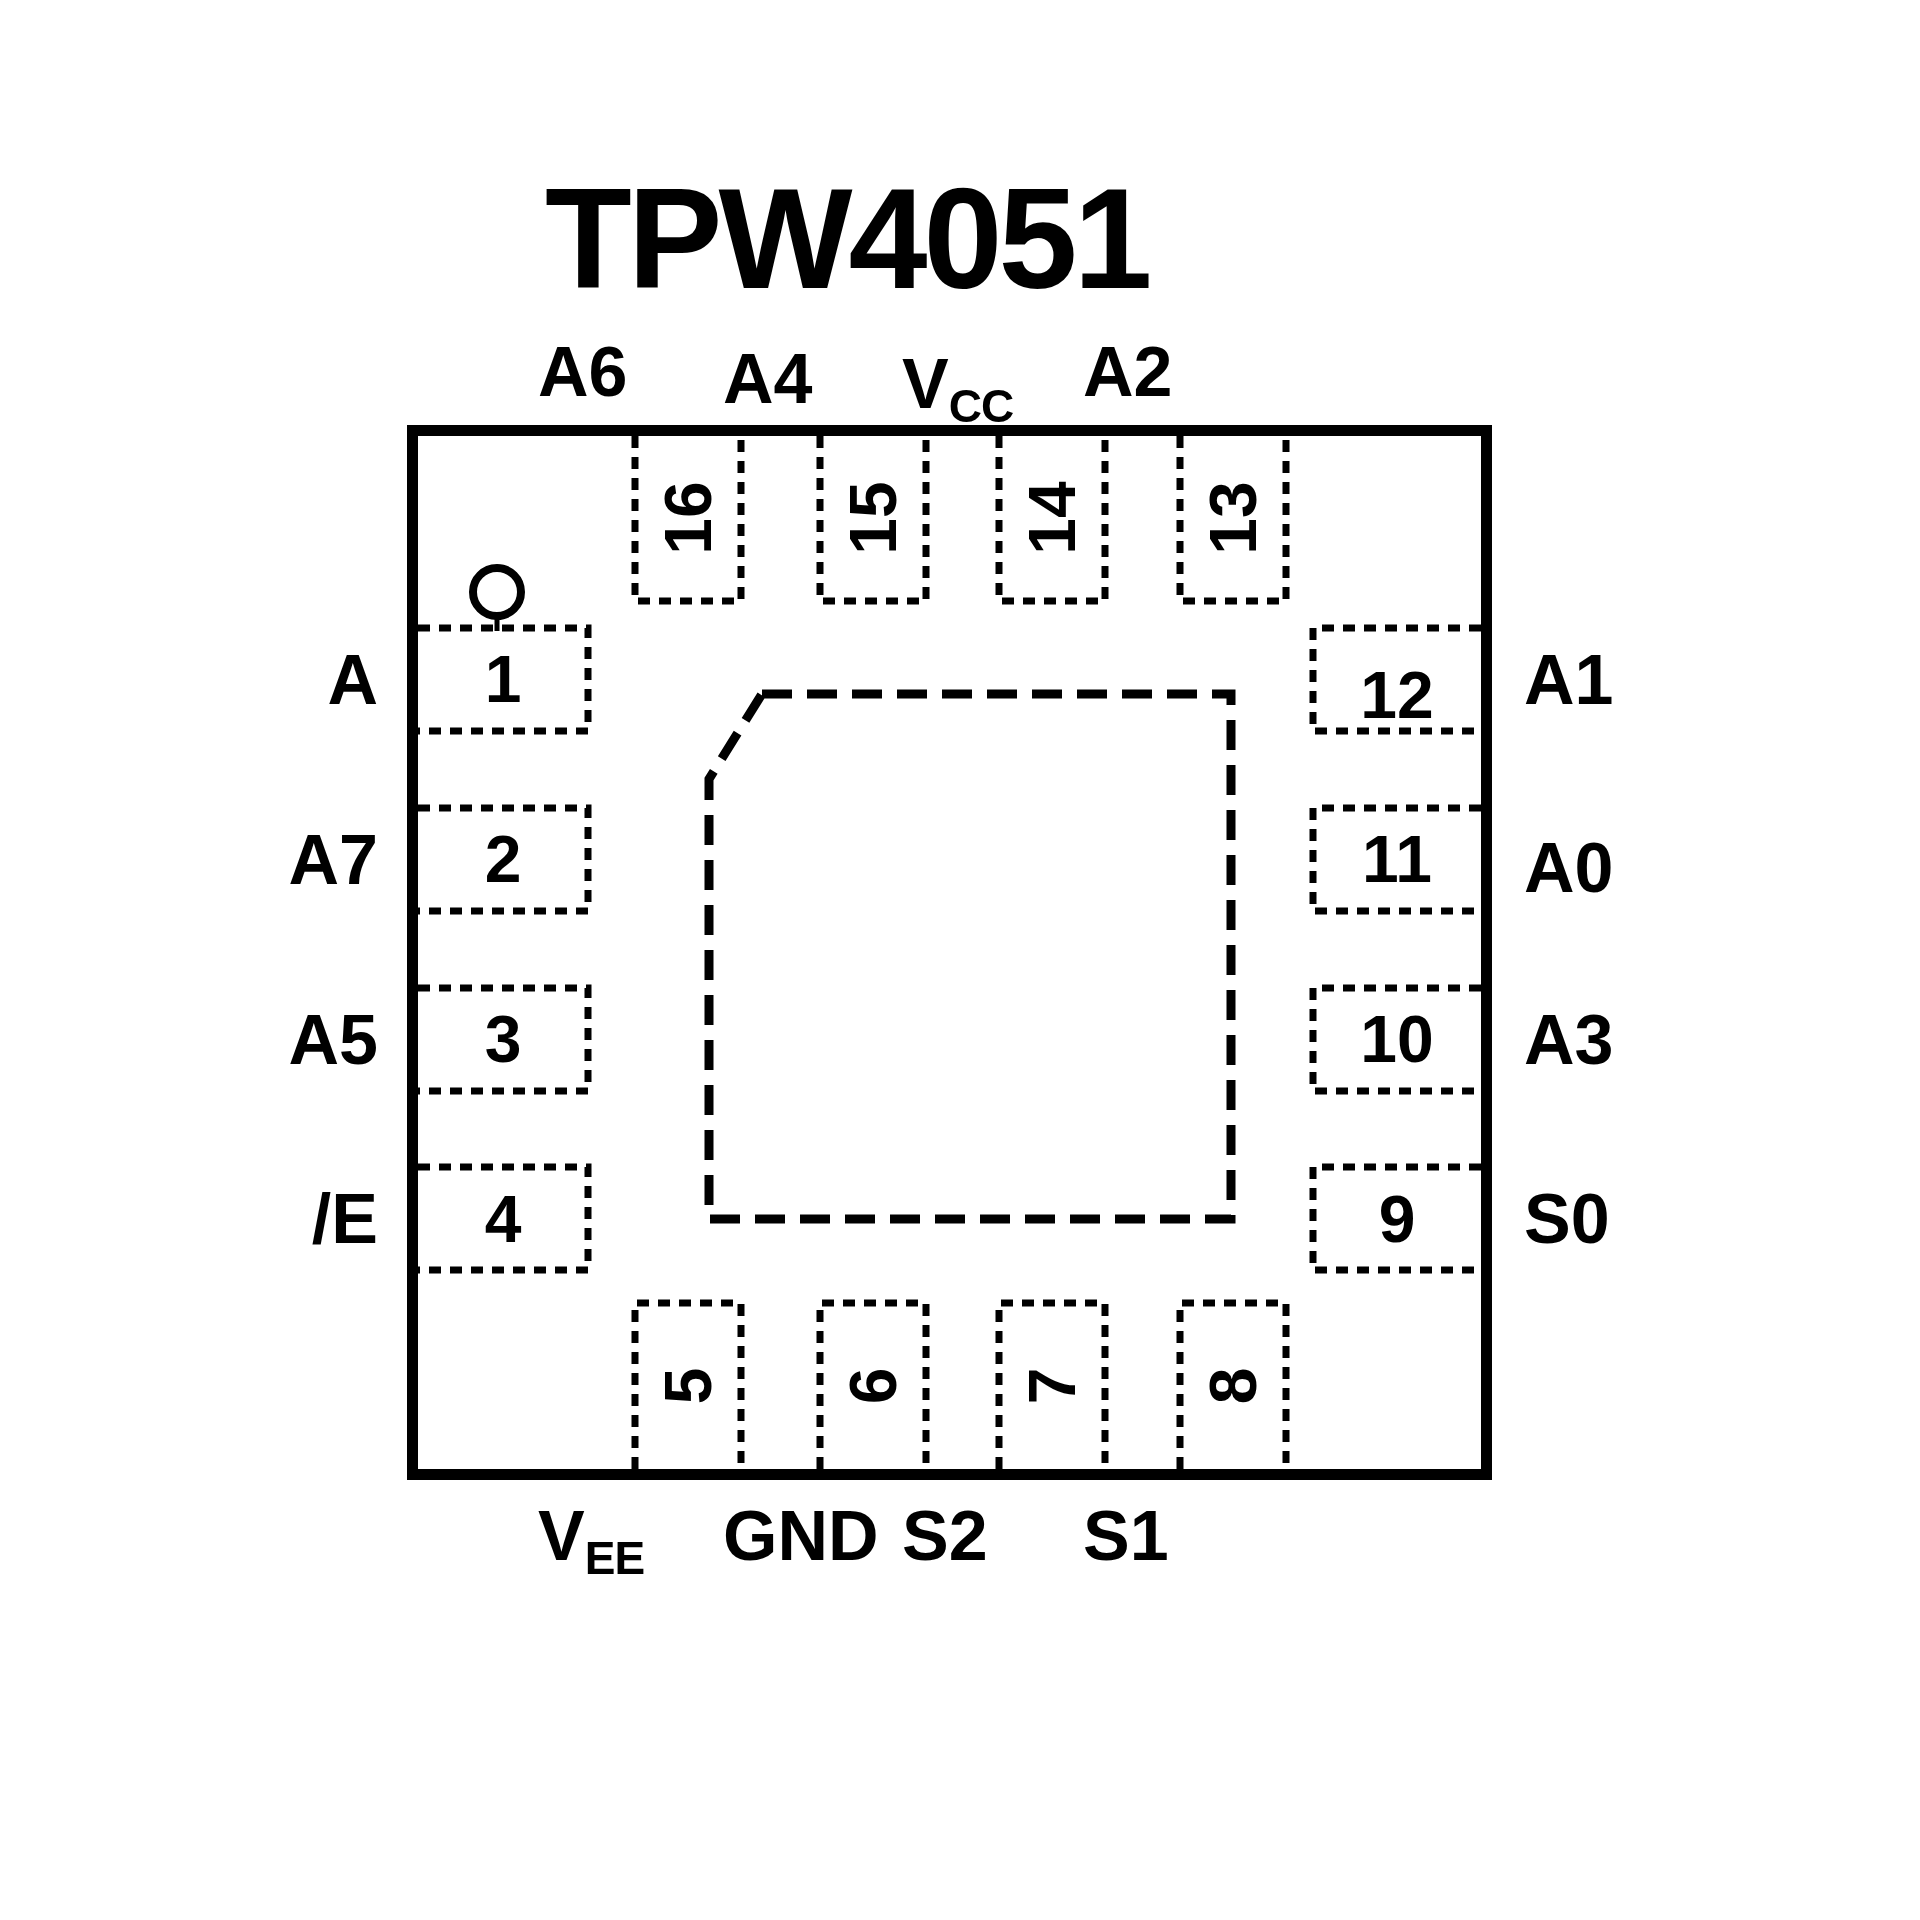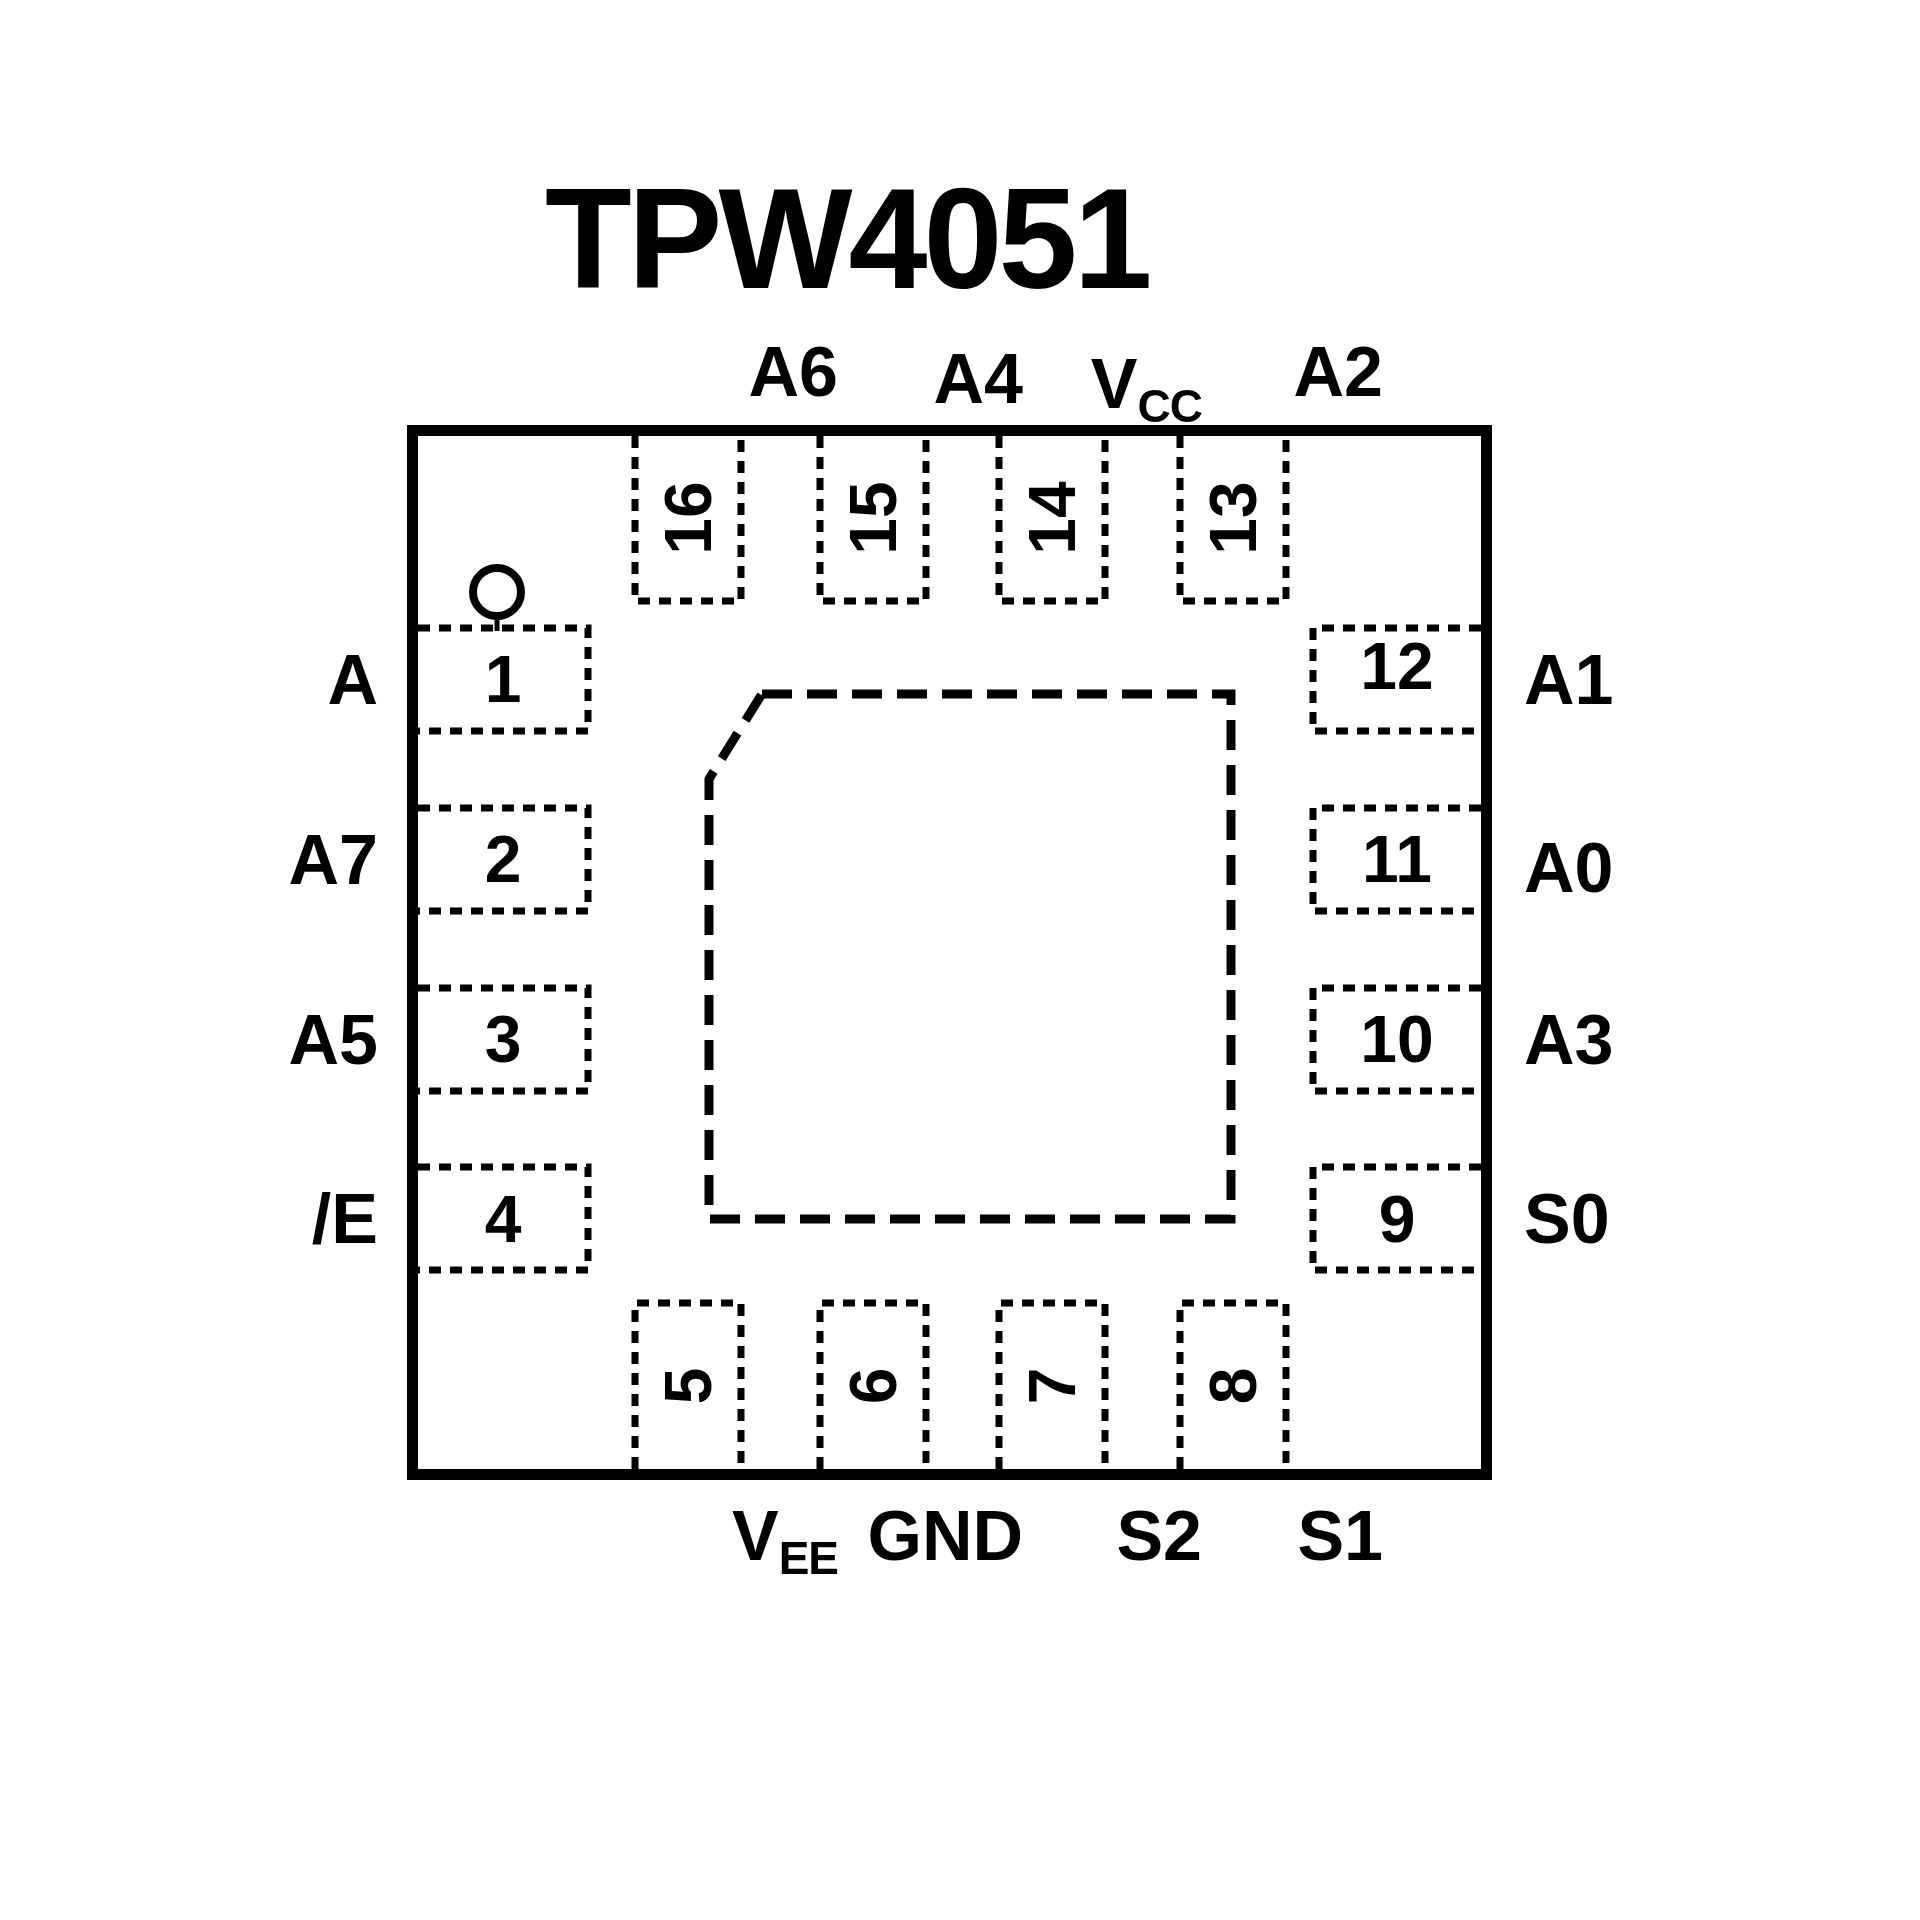--- a/index.html
+++ b/index.html
@@ -32,21 +32,21 @@
     line-height: 72px;
     height: 72px;
     white-space: nowrap;
   }
   .lbl .sub {
     font-size: 46px;
     position: relative;
     top: 14px;
     letter-spacing: -1px;
   }
-  .lbl-top, .lbl-bottom { width: 300px; text-align: right; }
+  .lbl-top, .lbl-bottom { width: 300px; text-align: left; }
   .lbl-left  { width: 300px; text-align: right; }
   .lbl-right { width: 300px; text-align: left; }
 
   .pin-num {
     position: absolute;
     font-size: 66px;
     font-weight: bold;
     line-height: 66px;
     height: 66px;
     text-align: center;
@@ -124,18 +124,18 @@
   <div class="pin-num pin-num-v" style="left:605px;  top:1353px;">5</div>
   <div class="pin-num pin-num-v" style="left:790px;  top:1353px;">6</div>
   <div class="pin-num pin-num-v" style="left:969px;  top:1353px;">7</div>
   <div class="pin-num pin-num-v" style="left:1150px; top:1353px;">8</div>
 
   <div class="pin-num pin-num-h" style="left:418px; top:646px;">1</div>
   <div class="pin-num pin-num-h" style="left:418px; top:826px;">2</div>
   <div class="pin-num pin-num-h" style="left:418px; top:1006px;">3</div>
   <div class="pin-num pin-num-h" style="left:418px; top:1186px;">4</div>
 
-  <div class="pin-num pin-num-h" style="left:1312px; top:633px;">12</div>
+  <div class="pin-num pin-num-h" style="left:1312px; top:662px;">12</div>
   <div class="pin-num pin-num-h" style="left:1312px; top:826px;">11</div>
   <div class="pin-num pin-num-h" style="left:1312px; top:1006px;">10</div>
   <div class="pin-num pin-num-h" style="left:1312px; top:1186px;">9</div>
 
 </div>
 
 </body></html>

